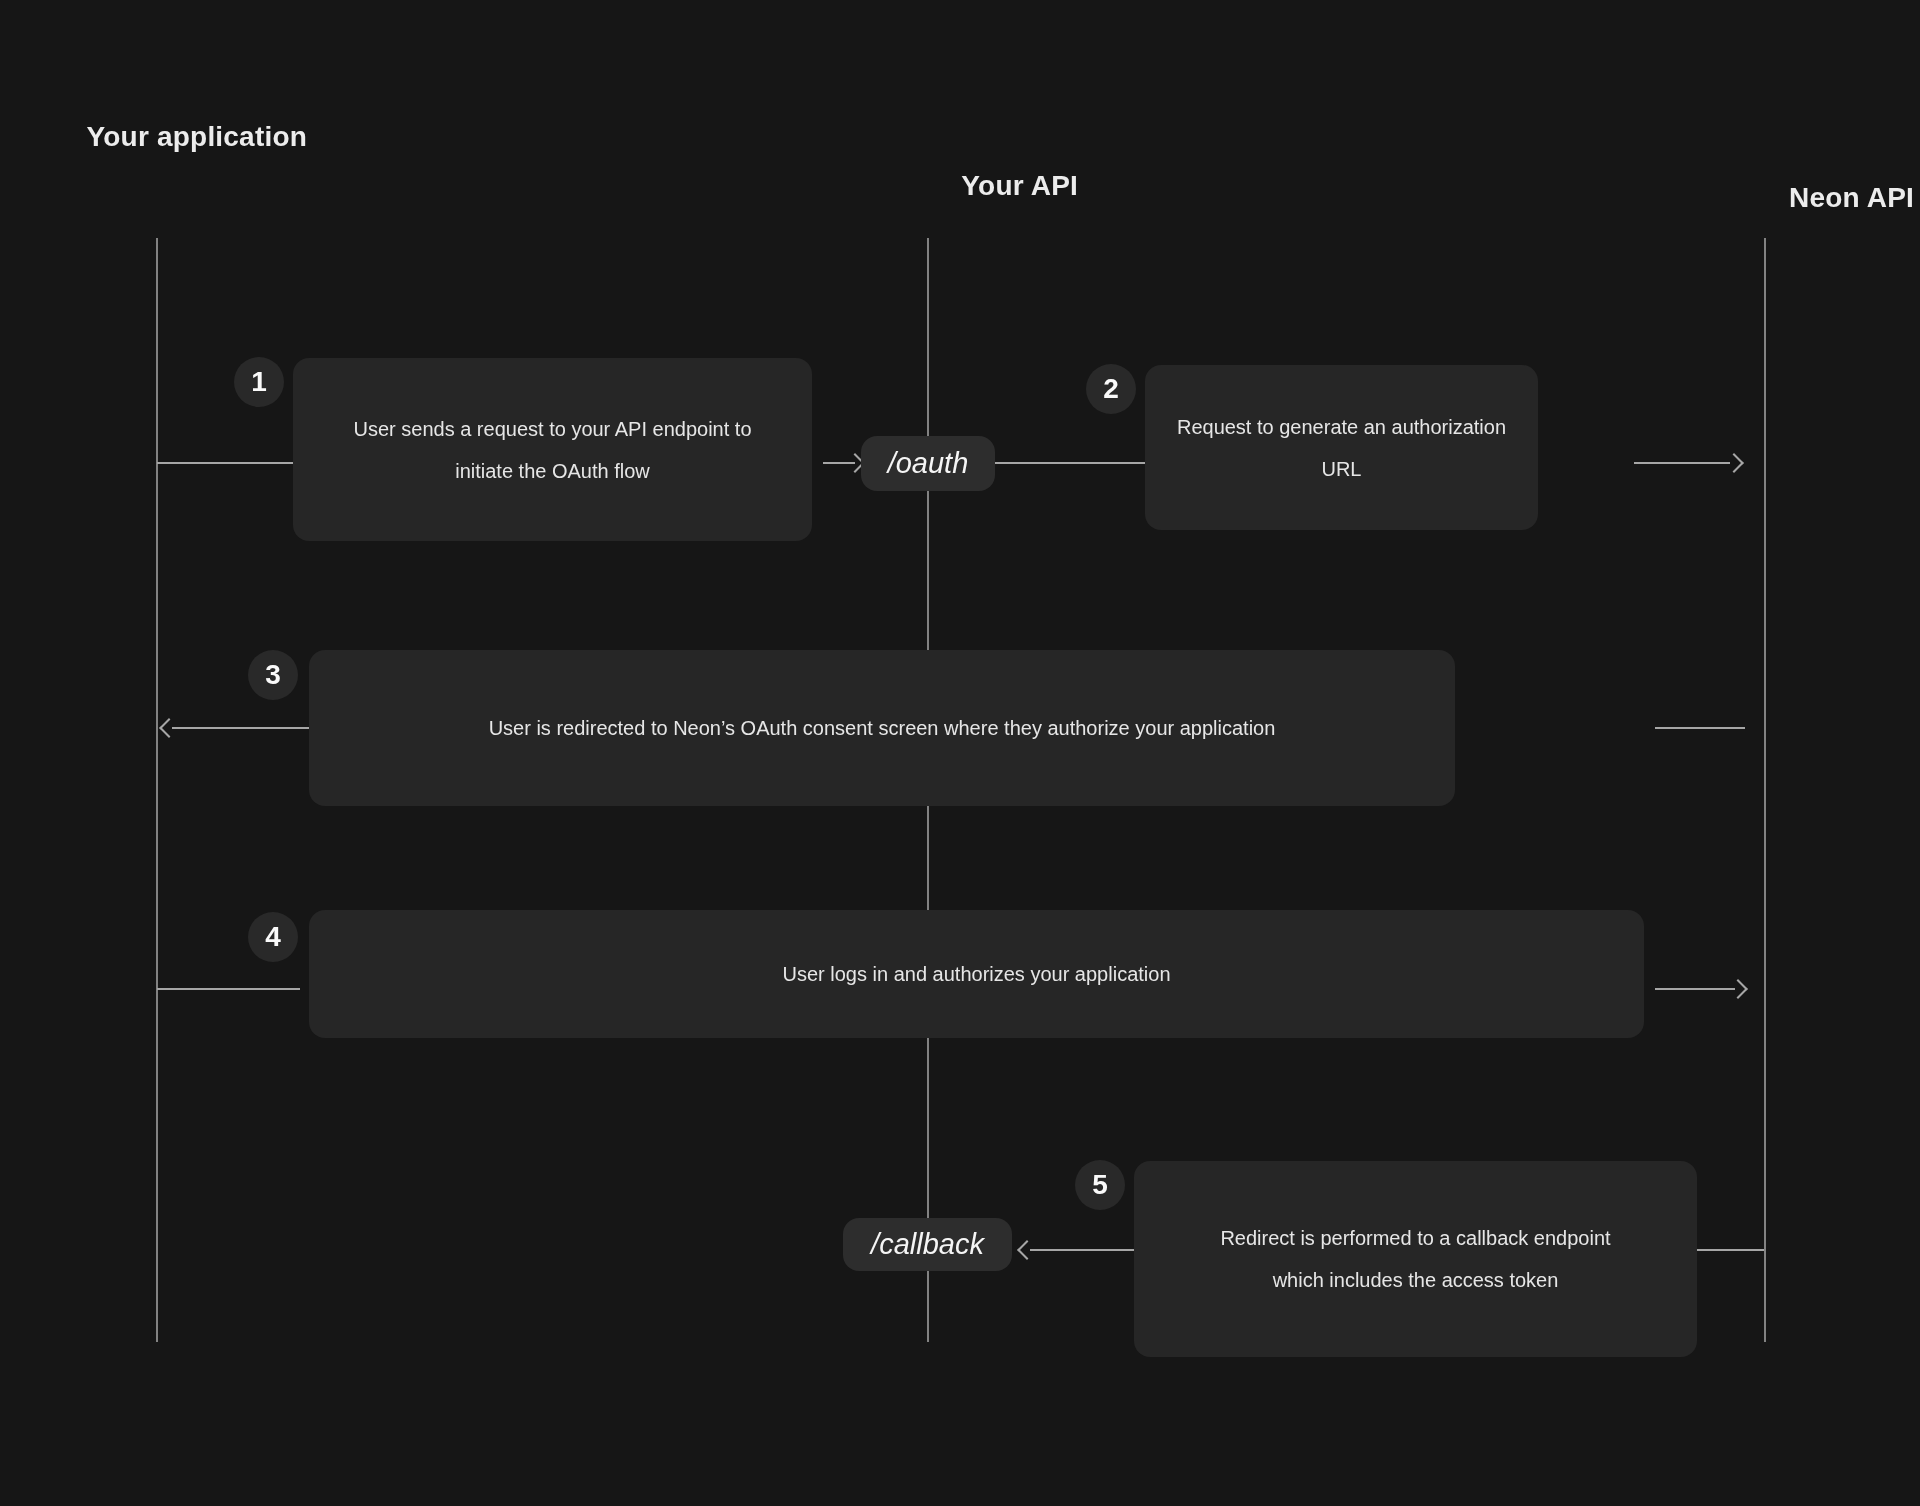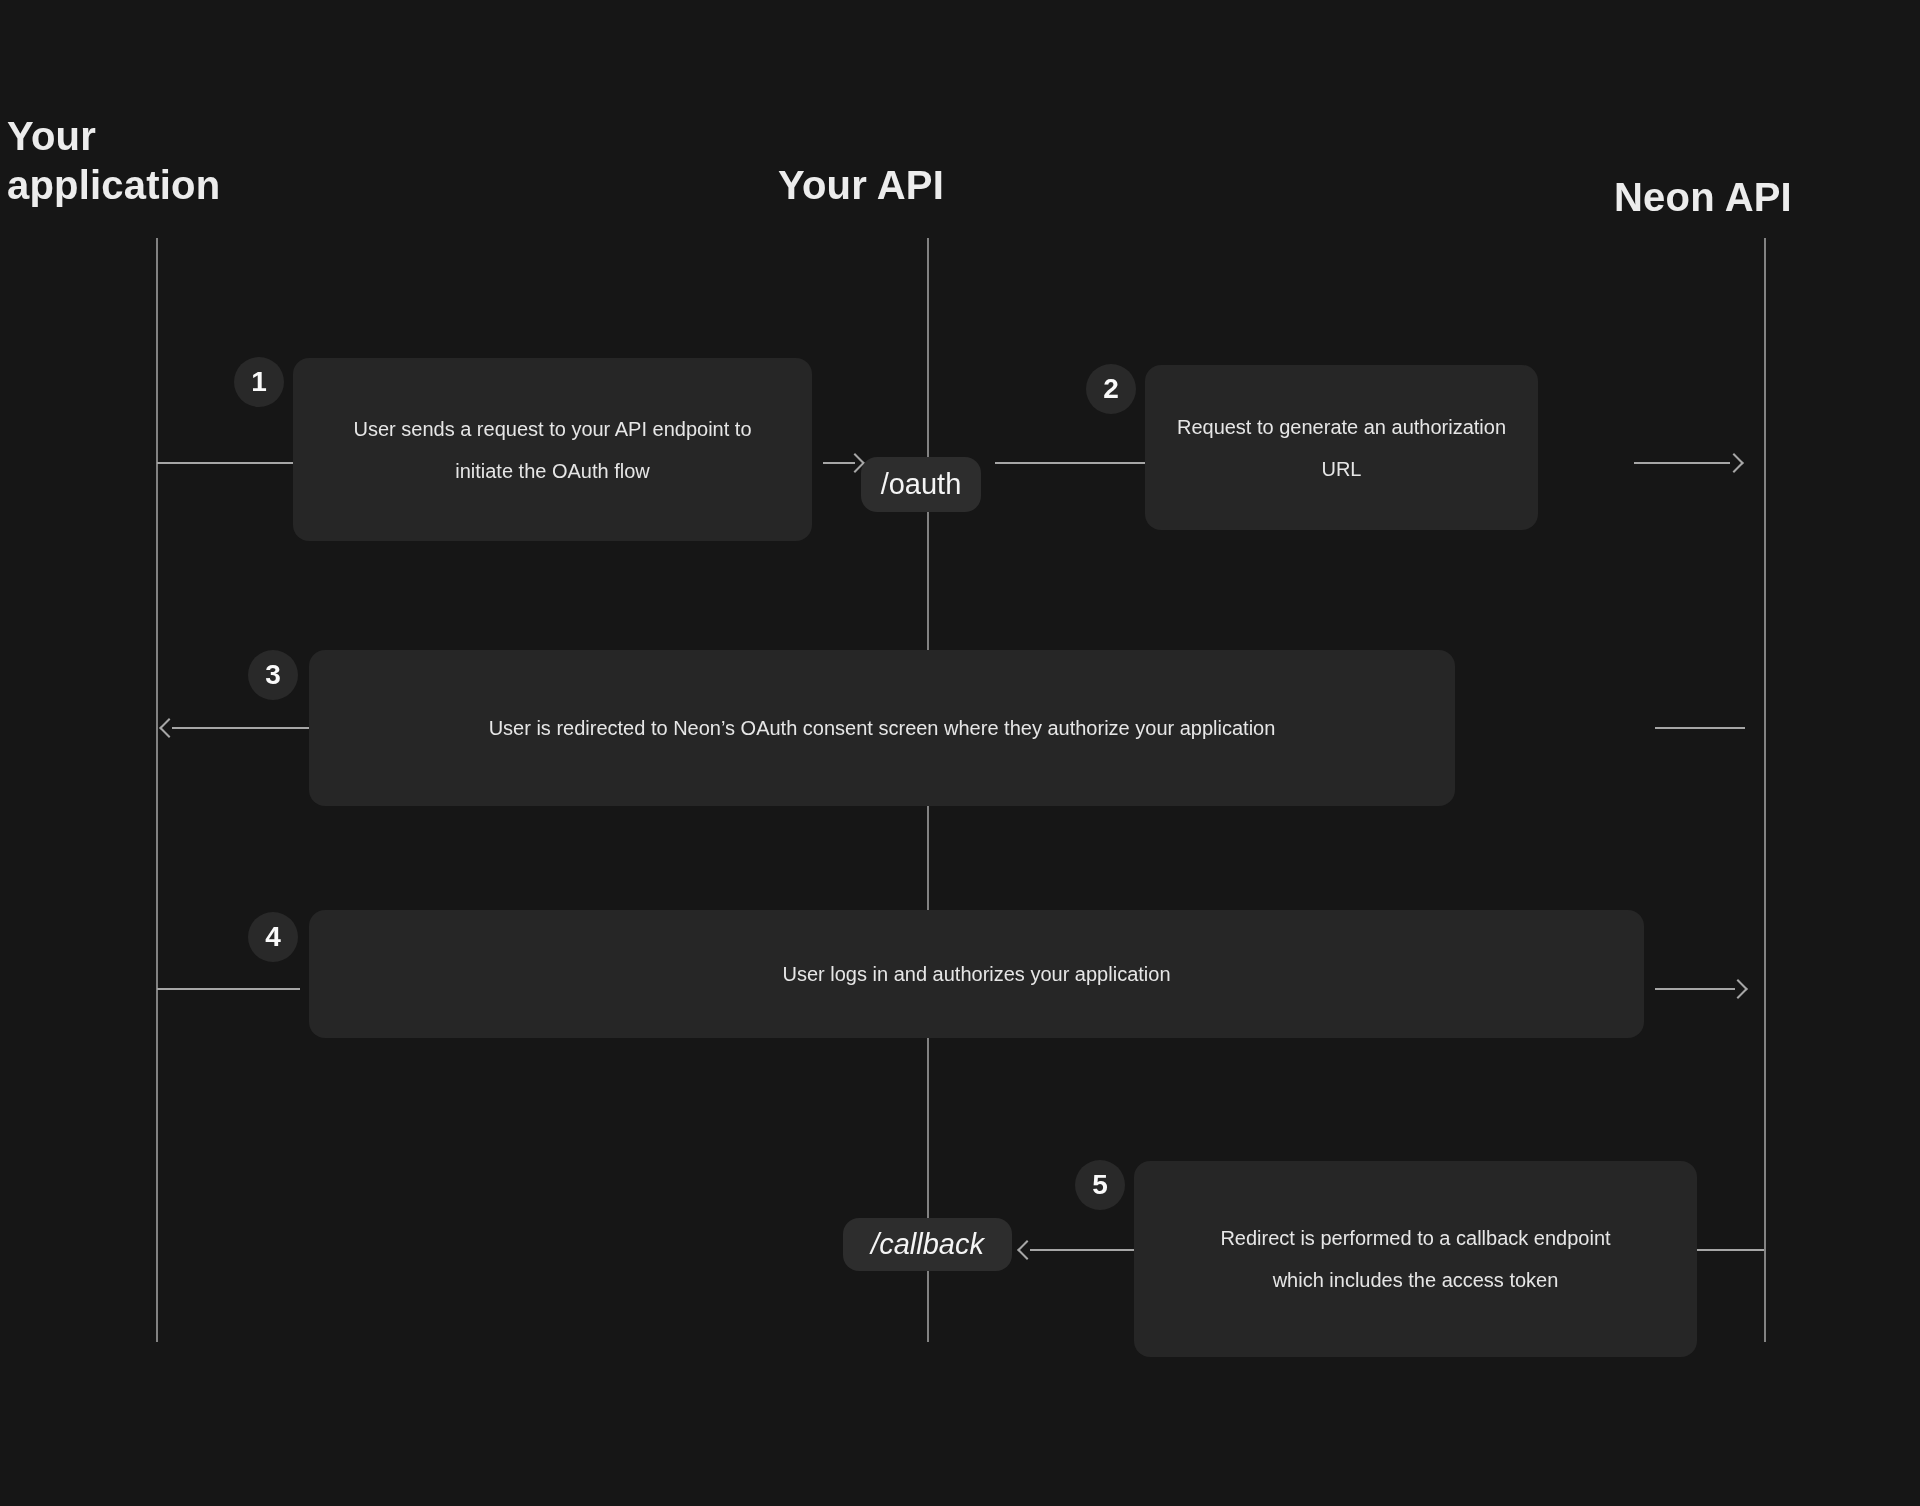--- a/index.html
+++ b/index.html
@@ -2,22 +2,22 @@
 <html><head>
 <meta charset="utf-8">
 <style>
   html,body{margin:0;padding:0;background:#161616;}
   .canvas{
     position:relative;width:1920px;height:1506px;background:#161616;overflow:hidden;
     font-family:"Liberation Sans","DejaVu Sans",sans-serif;
   }
   
   .actor{
-    position:absolute;width:300px;text-align:left;
-    color:#ececec;font-size:40px;line-height:49px;font-weight:700;
+    position:absolute;width:300px;text-align:right;
+    color:#ececec;font-size:28px;line-height:49px;font-weight:700;
     letter-spacing:0.2px;
   }
   .actor.a1{left:7px;top:112px;}
   .actor.a2{left:778px;top:161px;}
   .actor.a3{left:1614px;top:173px;}
   
   .lifeline{position:absolute;top:238px;width:2px;height:1104px;background:#828282;}
   .lifeline.l1{left:156px;}
   .lifeline.l2{left:927px;}
   .lifeline.l3{left:1764px;}
@@ -62,21 +62,21 @@
   .box.b4{left:309px;top:910px;width:1335px;height:128px;}
   .box.b4 .txt{max-width:1200px;}
   .box.b5{left:1134px;top:1161px;width:563px;height:196px;}
   .box.b5 .txt{max-width:400px;}
   
   .pill{
     position:absolute;background:#2d2d2d;border-radius:16px;
     display:flex;align-items:center;justify-content:center;
     color:#f5f5f5;font-size:29px;font-weight:400;
   }
-  .pill.p1{left:861px;top:457px;width:120px;height:55px;}
+  .pill.p1{left:861px;top:436px;width:134px;height:55px;font-style:italic;}
   .pill.p2{left:843px;top:1218px;width:169px;height:53px;font-style:italic;}
   
   .badge{
     position:absolute;width:50px;height:50px;border-radius:50%;
     background:#292929;color:#fafafa;
     display:flex;align-items:center;justify-content:center;
     font-size:28px;font-weight:600;
   }
   .badge.n1{left:234px;top:357px;}
   .badge.n2{left:1086px;top:364px;}

